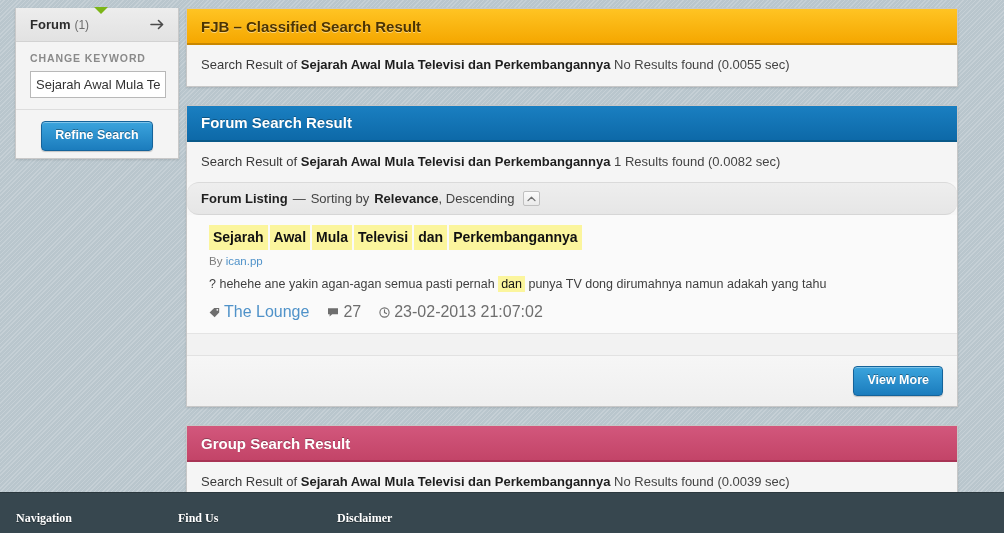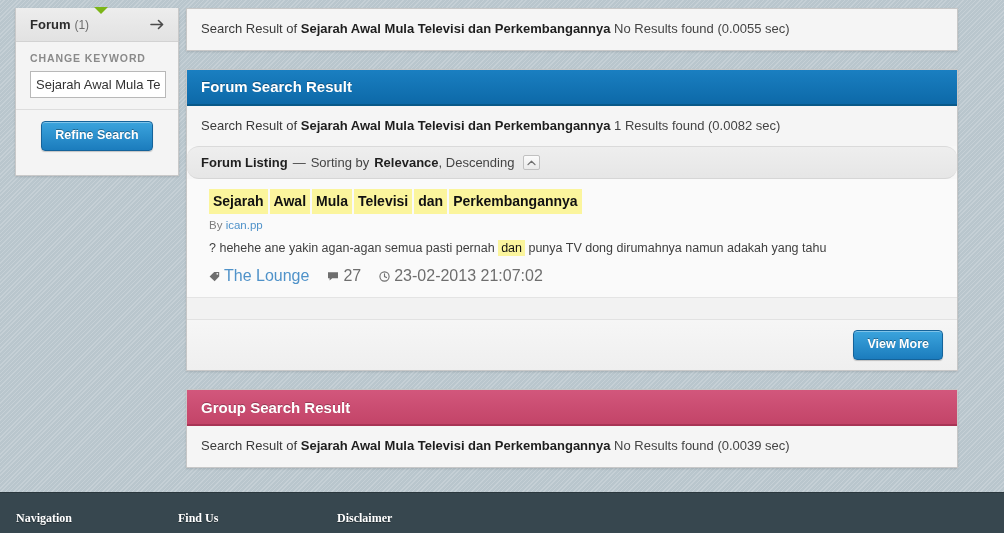--- a/index.html
+++ b/index.html
@@ -50,21 +50,21 @@
     font-size: 13px; font-weight: bold; color: #2c2c2c;
   }
   .side-head-count {
     font-size: 12px; color: #6d6d6d; margin-left: 4px;
   }
   .side-arrow {
     margin-left: auto;
     color: #4a4a4a;
     display: flex; align-items: center;
   }
-  .side-body { padding: 10px 14px 20px 14px; }
+  .side-body { padding: 10px 14px 3px 14px; }
   .side-label {
     font-size: 10.5px;
     letter-spacing: 0.9px;
     color: #8a8a8a;
     font-weight: bold;
     margin-bottom: 7px;
   }
   #keyword-input {
     width: 136px; height: 27px;
     border: 1px solid #b8b8b8;
@@ -267,20 +267,23 @@
     <div class="side-sep"></div>
     <div class="side-foot">
       <span class="btn-blue">Refine Search</span>
     </div>
   </div>
 </div>
 
 <div id="main">
 
   <div class="panel">
+    <div class="panel-head head-yellow">
+      <span>FJB – Classified Search Result</span>
+    </div>
     <div class="result-line">
       <span>Search Result of</span>
       <b>Sejarah Awal Mula Televisi dan Perkembangannya</b>
       <span class="meta">No Results found (0.0055 sec)</span>
     </div>
   </div>
 
   <div class="panel">
     <div class="panel-head head-blue">
       <span>Forum Search Result</span>

